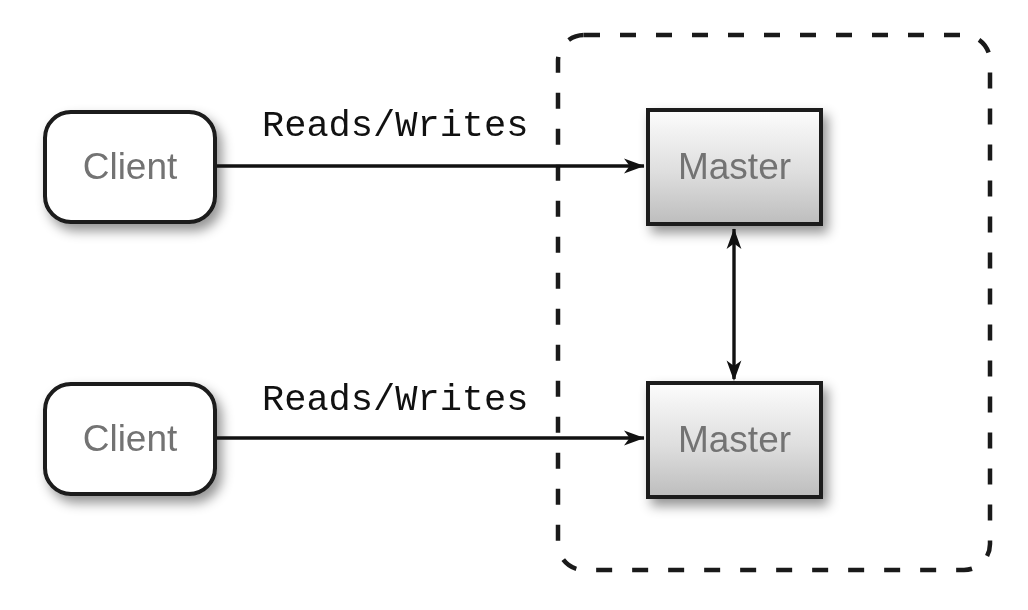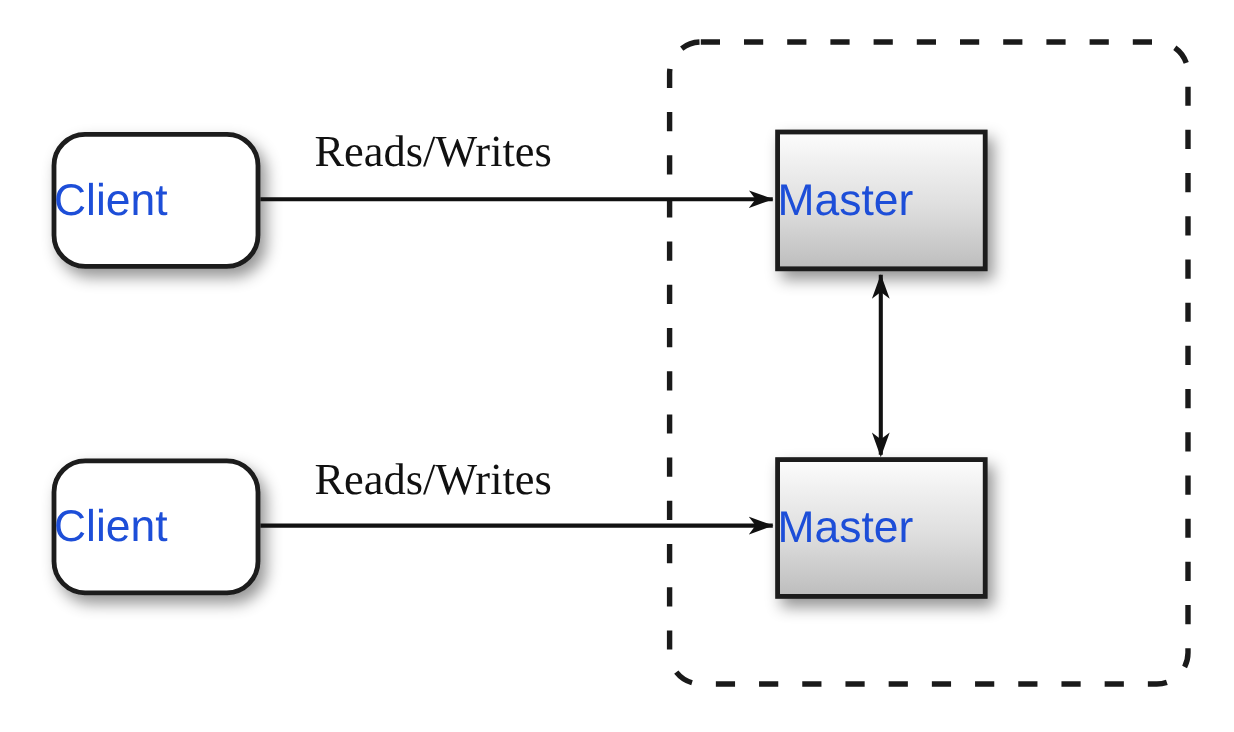--- a/index.html
+++ b/index.html
@@ -19,29 +19,29 @@
     position: absolute;
     left: 0;
     top: 0;
     width: 1028px;
     height: 610px;
   }
   .node-label {
     position: absolute;
     font-family: "Liberation Sans", sans-serif;
     font-size: 37px;
-    color: #1d4ed8;
+    color: #737373;
     line-height: 1;
     white-space: nowrap;
-    text-align: left;
+    text-align: center;
     pointer-events: none;
   }
   .edge-label {
     position: absolute;
-    font-family: Liberation Serif, serif;
+    font-family: Liberation Mono, monospace;
     font-size: 37px;
     color: #111111;
     line-height: 1;
     white-space: nowrap;
     pointer-events: none;
   }
 </style>
 </head>
 <body>
 

